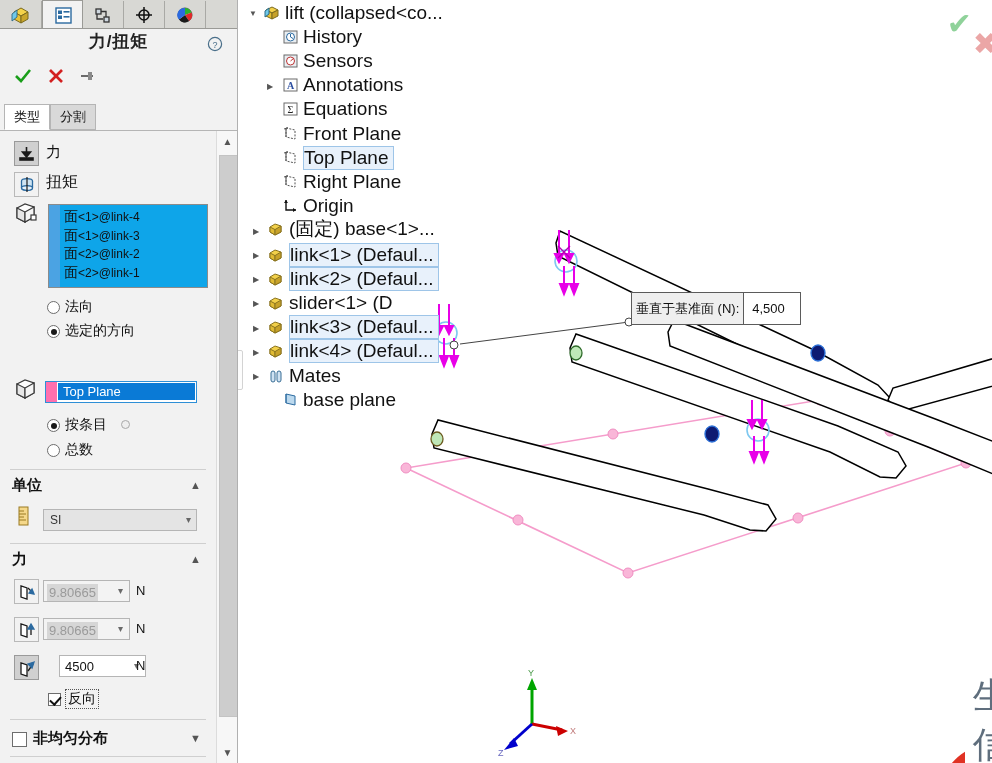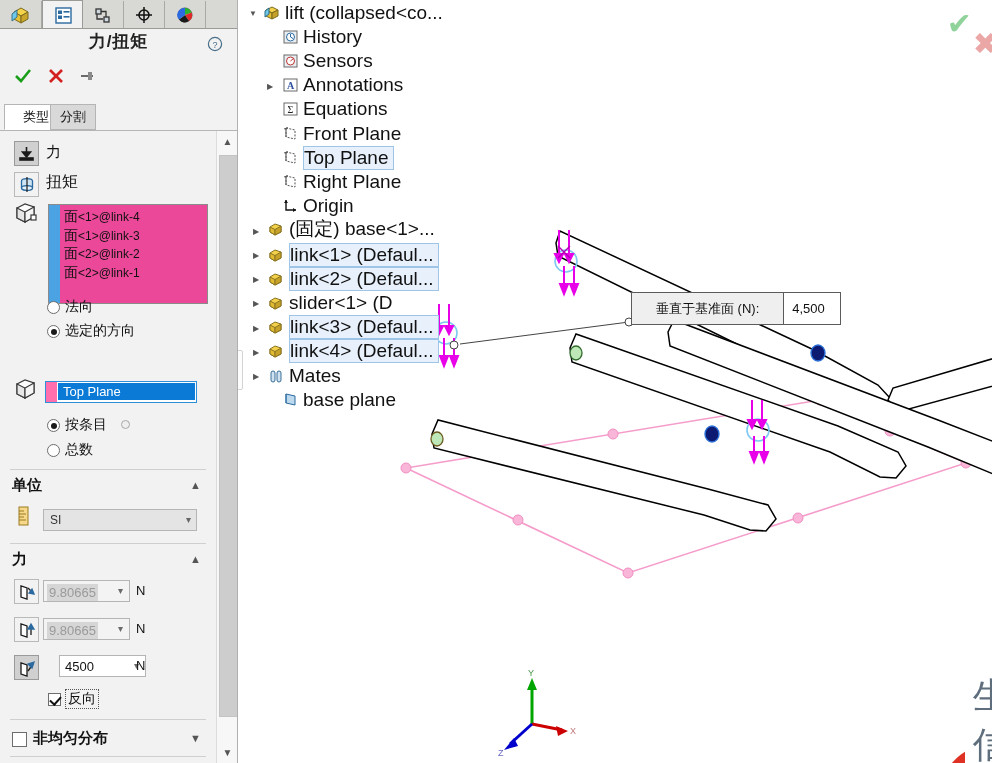--- a/index.html
+++ b/index.html
@@ -46,21 +46,21 @@
     display:flex;align-items:center;justify-content:center;color:#555;font-size:10px;}
   .sb-thumb{position:absolute;left:2px;width:17px;background:#cdcdcd;border:1px solid #c3c3c3;}
 
   
   .sqbtn{position:absolute;width:25px;height:25px;border:1px solid #b9b9b9;background:#f2f2f2;
     box-sizing:border-box;display:flex;align-items:center;justify-content:center;}
   .sqbtn.on{background:#d0d0d0;border:1px solid #9a9a9a;}
   .rowlabel{position:absolute;font-size:15px;color:#111;}
 
   
-  .sellist{position:absolute;left:48px;top:204px;width:160px;height:100px;background:#ec4899;
+  .sellist{position:absolute;left:48px;top:204px;width:160px;height:84px;background:#0ea5e9;
     border:1px solid #8b8b8b;box-sizing:border-box;}
   .sellist .accent{position:absolute;left:0;top:0;width:11px;height:100%;background:#4ba3e3;}
   .sellist .items{position:absolute;left:15px;top:3px;right:2px;}
   .selitem{font-size:12px;color:#111;line-height:17.5px;white-space:nowrap;}
   .selitem b{font-size:14px;font-weight:normal;}
   .grip{position:absolute;left:121px;top:289px;width:7px;height:7px;border-radius:50%;
     border:1px solid #a8a8a8;background:#eee;}
 
   
   .radio{position:absolute;width:13px;height:13px;border-radius:50%;border:1px solid #6d6d6d;
@@ -115,21 +115,21 @@
     border:1px solid #d3d3d3;border-radius:2px;}
   .splitter::after{content:"";position:absolute;left:4px;top:17px;width:5px;height:5px;
     border-radius:50%;background:#b9b9b9;}
 
   
   #graphics{position:absolute;left:238px;top:0;width:754px;height:763px;background:#fff;overflow:hidden;}
 
   
   .callout{position:absolute;left:393px;top:292px;height:31px;border:1px solid #5b5b5b;
     display:flex;background:#fff;z-index:40;}
-  .callout .cl{background:#efefef;padding:0 24px;display:flex;align-items:center;
+  .callout .cl{background:#efefef;padding:0 4px;display:flex;align-items:center;
     font-size:13px;color:#111;border-right:1px solid #5b5b5b;white-space:nowrap;}
   .callout .cr{padding:0 8px;display:flex;align-items:center;font-size:13px;color:#111;min-width:40px;}
 
   
   .corner-ok{position:absolute;right:20px;top:6px;font-size:30px;color:#8fd29a;z-index:30;}
   .corner-x{position:absolute;right:-6px;top:26px;font-size:30px;color:#eba6a6;z-index:30;}
 
   
   .wm{position:absolute;left:700px;top:672px;display:flex;align-items:center;z-index:20;}
   .wm-text{font-size:36px;color:#5f6e7d;letter-spacing:6px;margin-left:8px;
@@ -546,21 +546,21 @@
         <svg width="20" height="20">
             <g stroke="#6a6a6a" stroke-width="2" fill="#8a8a8a">
           <line x1="4" y1="10" x2="16" y2="10"></line>
           <rect x="11" y="6" width="4" height="8" fill="#8a8a8a" stroke="none"></rect>
         </g>
           </svg>
       </div>
     </div>
 
     <div class="ptabs">
-      <div class="ptab sel" style="left:4px;width:64px;">类型</div>
+      <div class="ptab sel" style="left:4px;width:46px;">类型</div>
       <div class="ptab unsel" style="left:50px;width:46px;">分割</div>
     </div>
 
     <div class="pbody">
 
       <div class="sqbtn on" style="left:14px;top:10px;">
         <svg width="17" height="17">
             <g stroke="#1a1a1a" stroke-width="1.6" fill="#1a1a1a">
           <line x1="8.5" y1="2" x2="8.5" y2="8"></line>
               <polygon points="4.5,7 12.5,7 8.5,12"></polygon>

